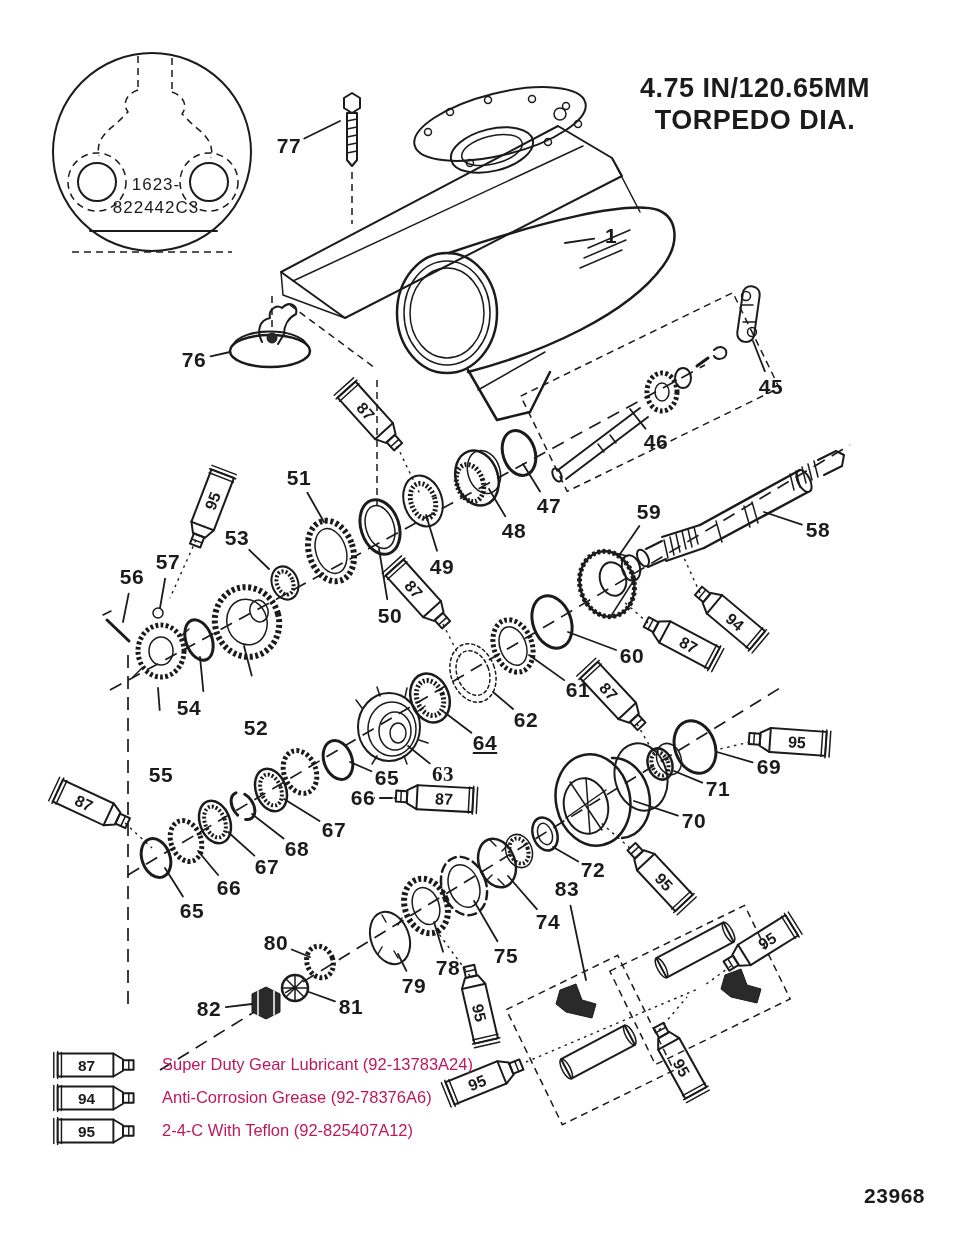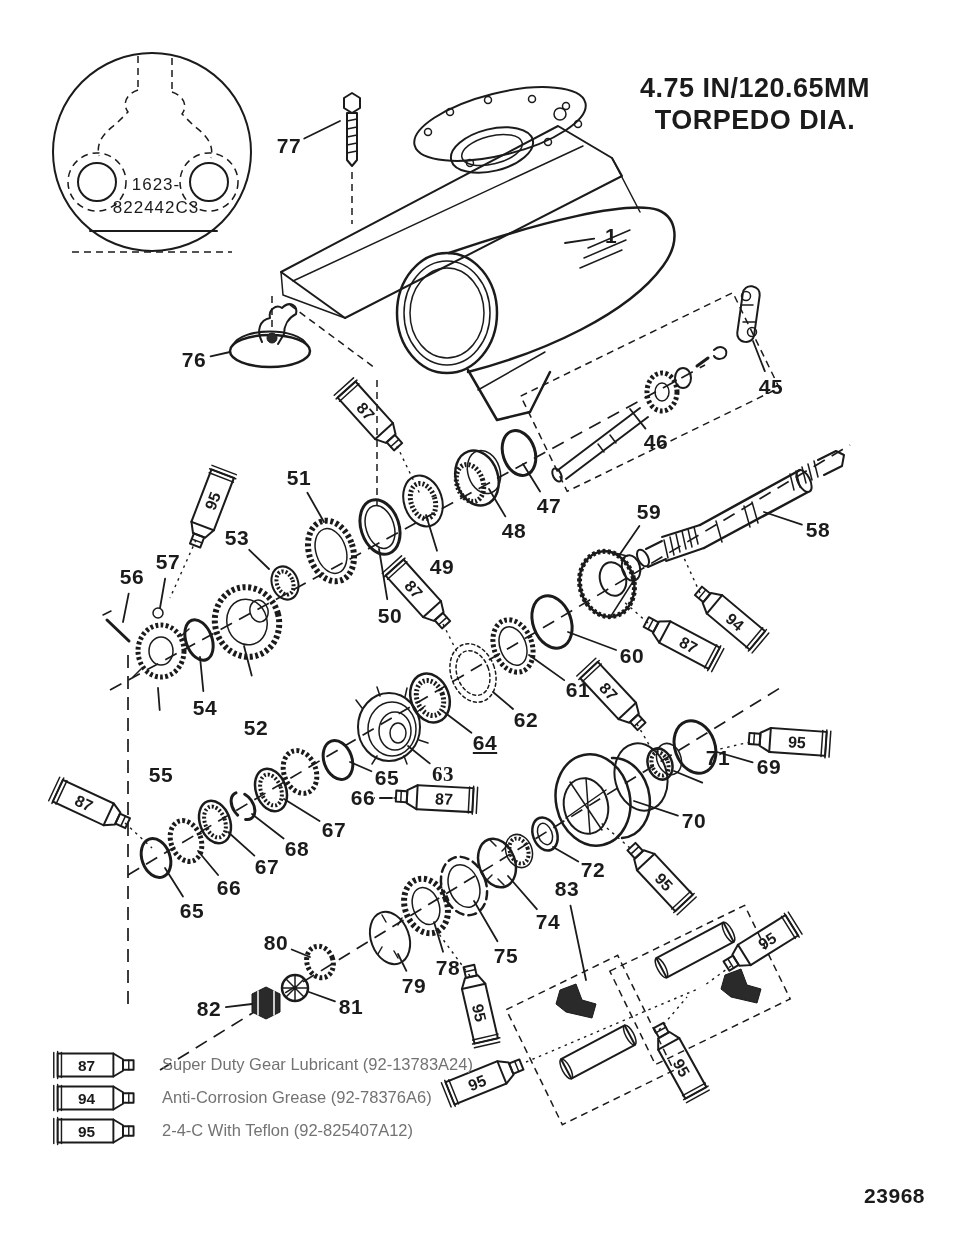--- a/index.html
+++ b/index.html
@@ -22,21 +22,21 @@
   .ldr{stroke:#1b1b1b;stroke-width:1.8;stroke-linecap:round}
   .tube-num{font-family:"Liberation Sans",sans-serif;font-size:16px;font-weight:bold;fill:#1b1b1b;text-anchor:middle}
   
   .title{position:absolute;left:575px;top:66px;width:360px;text-align:center;
          font-size:27px;font-weight:bold;letter-spacing:.5px;line-height:32px;margin-top:6px;}
   .co{position:absolute;transform:translate(-50%,-50%);font-size:21px;font-weight:bold;
       letter-spacing:.5px;white-space:nowrap;}
   .stamp-txt{position:absolute;transform:translate(-50%,-50%);font-size:17px;letter-spacing:1px;}
   .legend{position:absolute;left:48px;top:1048px;}
   .legend-row{display:flex;align-items:center;height:33px;}
-  .legend-label{font-size:16.5px;margin-left:14px;color:#737373;}
+  .legend-label{font-size:16.5px;margin-left:14px;color:#be185d;}
   .docnum{position:absolute;right:48px;top:1184px;font-size:21px;font-weight:bold;letter-spacing:.5px;}
 </style>
 </head>
 <body>
 
 <div class="stage">
 
   <svg class="art" width="973" height="1250" viewBox="0 0 973 1250">
 
     <g>
@@ -436,38 +436,38 @@
       <div class="co" style="left: 656px; top: 442px;">46</div>
       <div class="co" style="left: 549px; top: 506px;">47</div>
       <div class="co" style="left: 514px; top: 531px;">48</div>
       <div class="co" style="left: 442px; top: 567px;">49</div>
       <div class="co" style="left: 299px; top: 478px; text-align: right;">51</div>
       <div class="co" style="left: 237px; top: 538px;">53</div>
       <div class="co" style="left: 168px; top: 562px;">57</div>
       <div class="co" style="left: 132px; top: 577px;">56</div>
       <div class="co" style="left: 390px; top: 616px;">50</div>
       <div class="co" style="left: 256px; top: 692px; margin-top: 36px;">52</div>
-      <div class="co" style="left: 205px; top: 708px; text-align: center;">54</div>
+      <div class="co" style="left: 189px; top: 708px; text-align: center;">54</div>
       <div class="co" style="left: 161px; top: 727px; margin-top: 48px;">55</div>
       <div class="co" style="left: 649px; top: 512px;">59</div>
       <div class="co" style="left: 818px; top: 530px;">58</div>
       <div class="co" style="left: 632px; top: 656px;">60</div>
       <div class="co" style="left: 578px; top: 690px;">61</div>
       <div class="co" style="left: 526px; top: 720px;">62</div>
       <div class="co" style="left: 485px; top: 743px; text-decoration: underline;">64</div>
       <div class="co" style="left: 443px; top: 774px; font-family: Liberation Serif, serif;">63</div>
       <div class="co" style="left: 387px; top: 778px;">65</div>
       <div class="co" style="left: 363px; top: 798px;">66</div>
       <div class="co" style="left: 334px; top: 830px;">67</div>
       <div class="co" style="left: 297px; top: 849px;">68</div>
       <div class="co" style="left: 267px; top: 867px;">67</div>
       <div class="co" style="left: 229px; top: 888px;">66</div>
       <div class="co" style="left: 192px; top: 911px;">65</div>
       <div class="co" style="left: 769px; top: 767px;">69</div>
-      <div class="co" style="left: 718px; top: 758px; text-align: center;">71</div>
+      <div class="co" style="left: 718px; top: 789px; text-align: center;">71</div>
       <div class="co" style="left: 694px; top: 821px;">70</div>
       <div class="co" style="left: 593px; top: 870px;">72</div>
       <div class="co" style="left: 567px; top: 889px;">83</div>
       <div class="co" style="left: 548px; top: 922px;">74</div>
       <div class="co" style="left: 506px; top: 956px;">75</div>
       <div class="co" style="left: 448px; top: 968px;">78</div>
       <div class="co" style="left: 414px; top: 986px;">79</div>
       <div class="co" style="left: 276px; top: 943px;">80</div>
       <div class="co" style="left: 351px; top: 1007px;">81</div>
       <div class="co" style="left: 209px; top: 1009px;">82</div>

